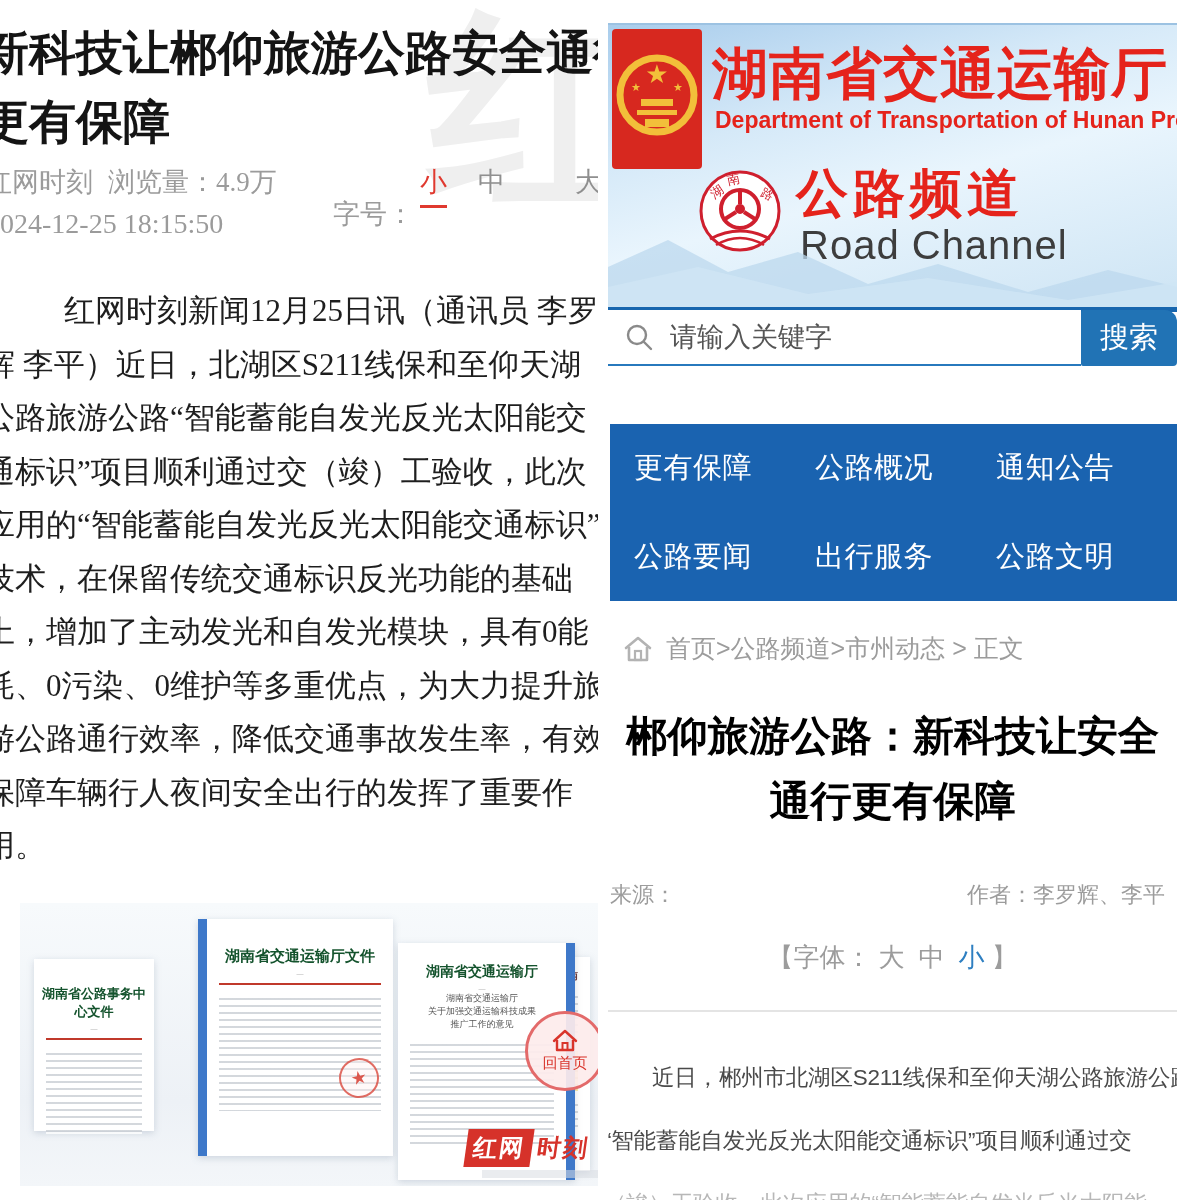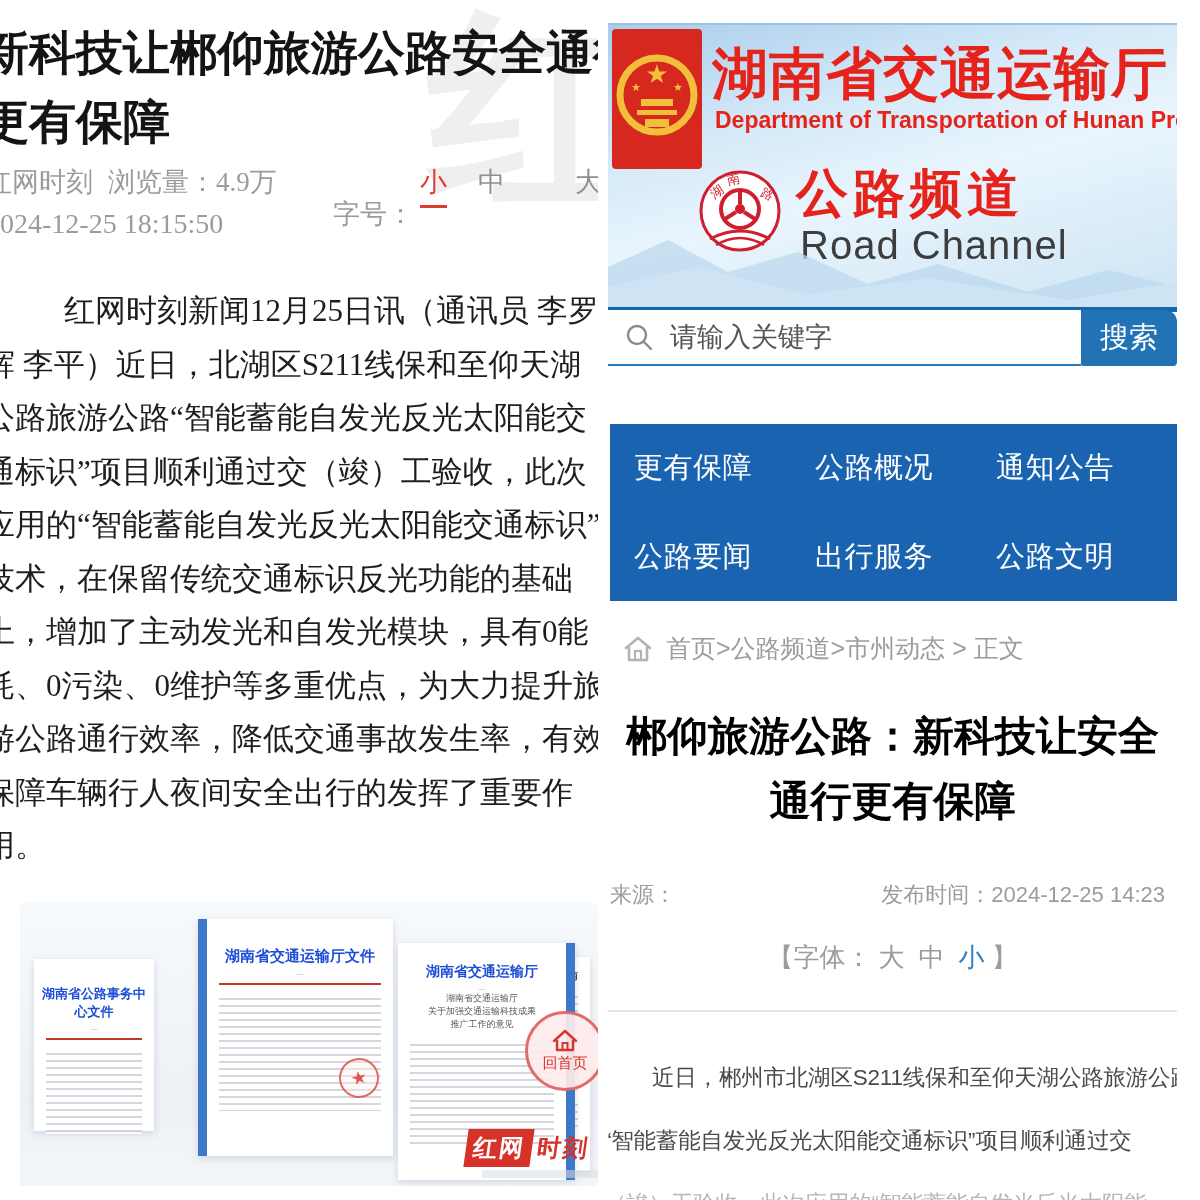--- a/index.html
+++ b/index.html
@@ -22,21 +22,21 @@
   .fs-large{left:575px;top:0;color:#8f8f8f;}
   .lp-date{position:absolute;top:208px;left:-14px;font-size:28px;color:#9b9b9b;font-family:"Liberation Serif","DejaVu Serif",serif;white-space:nowrap;z-index:1;}
   .lp-body{position:absolute;top:284px;left:-16px;width:720px;font-size:31px;color:#1e1e1e;font-family:"Liberation Serif","DejaVu Serif",serif;z-index:1;}
   .lp-line{height:53.5px;line-height:53.5px;white-space:nowrap;}
   .lp-line.first{padding-left:80px;}
   .lp-line .lead{font-weight:400;}
   
   .lp-figure{position:absolute;left:20px;top:903px;width:578px;height:283px;overflow:hidden;z-index:1;
     background:linear-gradient(180deg,#f7fafc,#edf1f6 70%,#f3f6f9);}
   .doc{position:absolute;background:#fff;box-shadow:0 2px 7px rgba(110,130,155,.28);}
-  .doc-title{font-weight:700;color:#1d4ed8;text-align:center;margin:0 6px;}
+  .doc-title{font-weight:700;color:#14532d;text-align:center;margin:0 6px;}
   .tiny-gray{font-size:7px;color:#b5b5b5;text-align:center;margin-top:4px;}
   .red-rule{height:2px;background:#c0392b;margin:6px 12px;}
   .doc-lines{margin:8px 12px;background:repeating-linear-gradient(#fff 0 5px,#c9ced4 5px 7px);opacity:.8;}
   .doc-lines.hl{background:repeating-linear-gradient(#f8e690 0 5px,#caa93e 5px 7px);}
   .doc1{left:14px;top:56px;width:120px;height:172px;}
   .doc1 .doc-title{font-size:13px;margin-top:26px;}
   .doc2{left:178px;top:16px;width:186px;height:237px;border-left:9px solid #3e78c9;}
   .doc2 .doc-title{font-size:15px;margin-top:28px;}
   .doc3{left:378px;top:40px;width:168px;height:237px;border-right:9px solid #3e78c9;z-index:3;}
   .doc3 .doc-title{font-size:14px;margin-top:20px;}
@@ -231,21 +231,21 @@
       <path d="M7 13 V26 H25 V13" fill="none" stroke="#b3b3b3" stroke-width="2.6" stroke-linejoin="round"></path>
       <rect x="13" y="17" width="6" height="9" fill="none" stroke="#b3b3b3" stroke-width="2.2"></rect>
     </svg>
     <span>首页&gt;公路频道&gt;市州动态 &gt; 正文</span>
   </div>
 
   <div class="r-title">郴仰旅游公路：新科技让安全通行更有保障</div>
 
   <div class="r-meta">
     <span>来源：</span>
-    <span>发布时间：2024-12-25 14:23</span>
+    <span>作者：李罗辉、李平</span>
   </div>
 
   <div class="r-fontrow">
     <span>【字体：</span><span class="fs">大</span><span class="fs">中</span><span class="fs fs-blue">小</span><span>】</span>
   </div>
 
   <div class="r-divider"></div>
 
   <div class="r-body">
     <div class="r-line indent">近日，郴州市北湖区S211线保和至仰天湖公路旅游公路</div>

